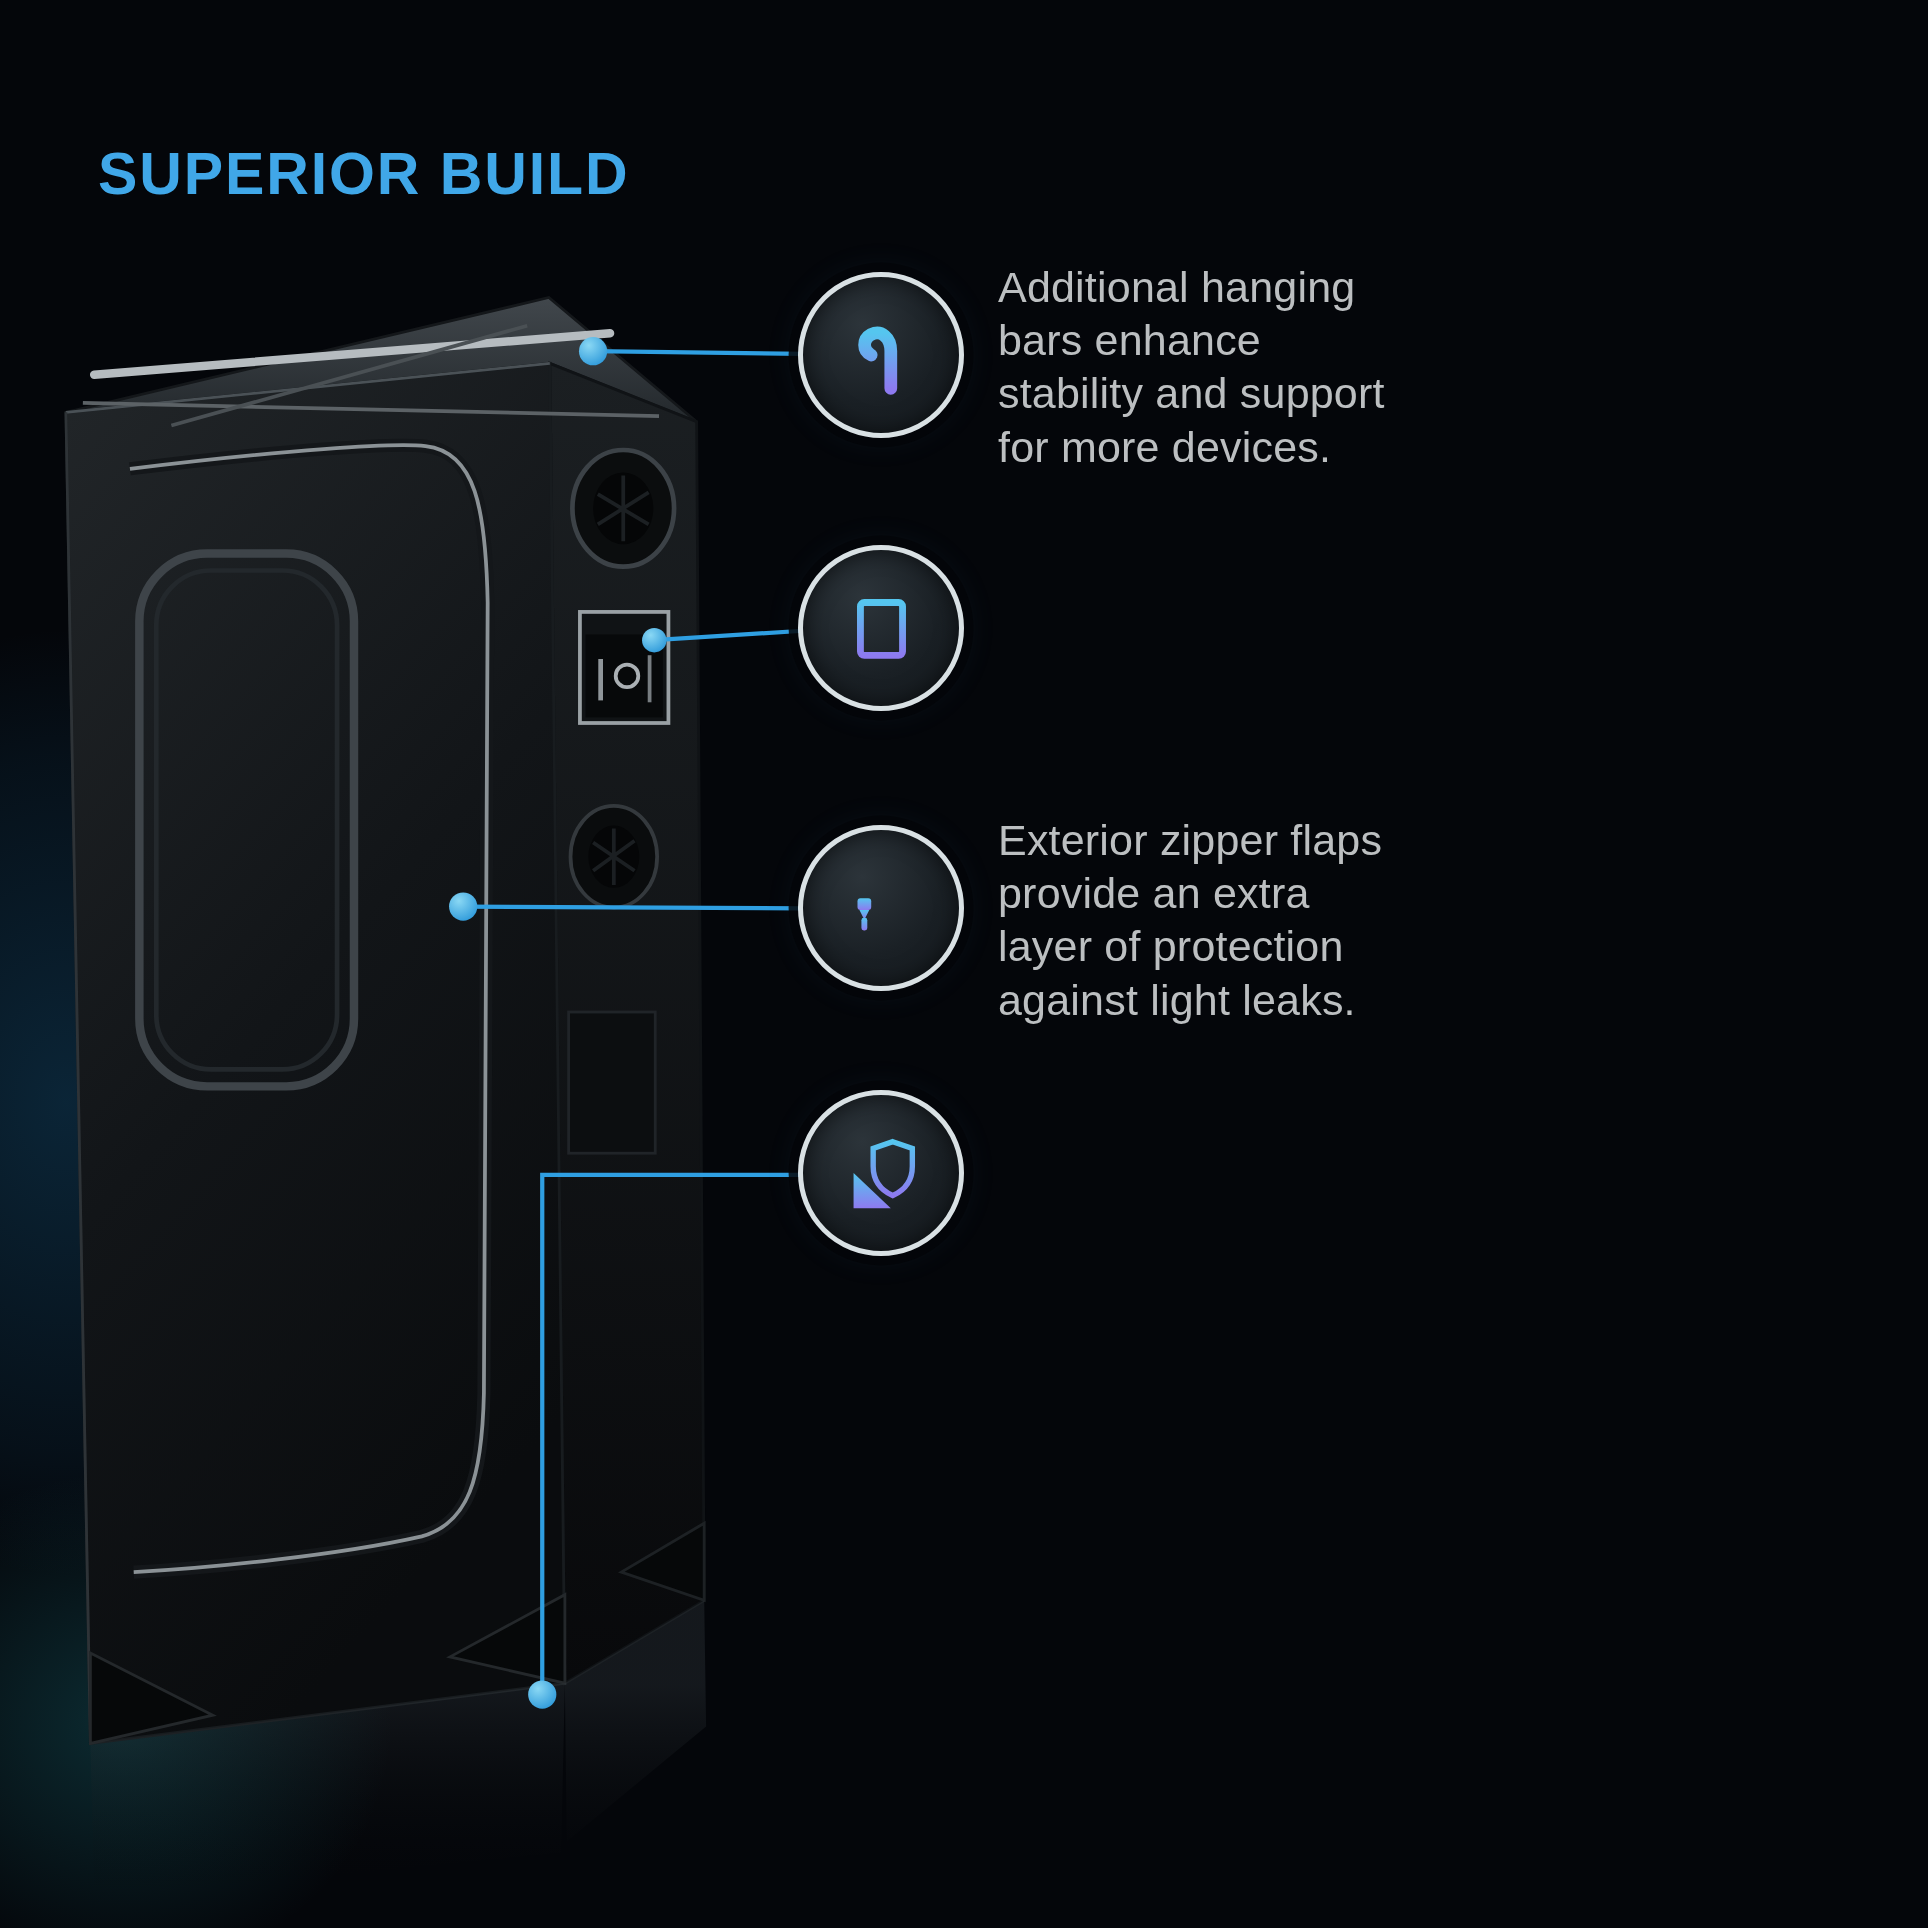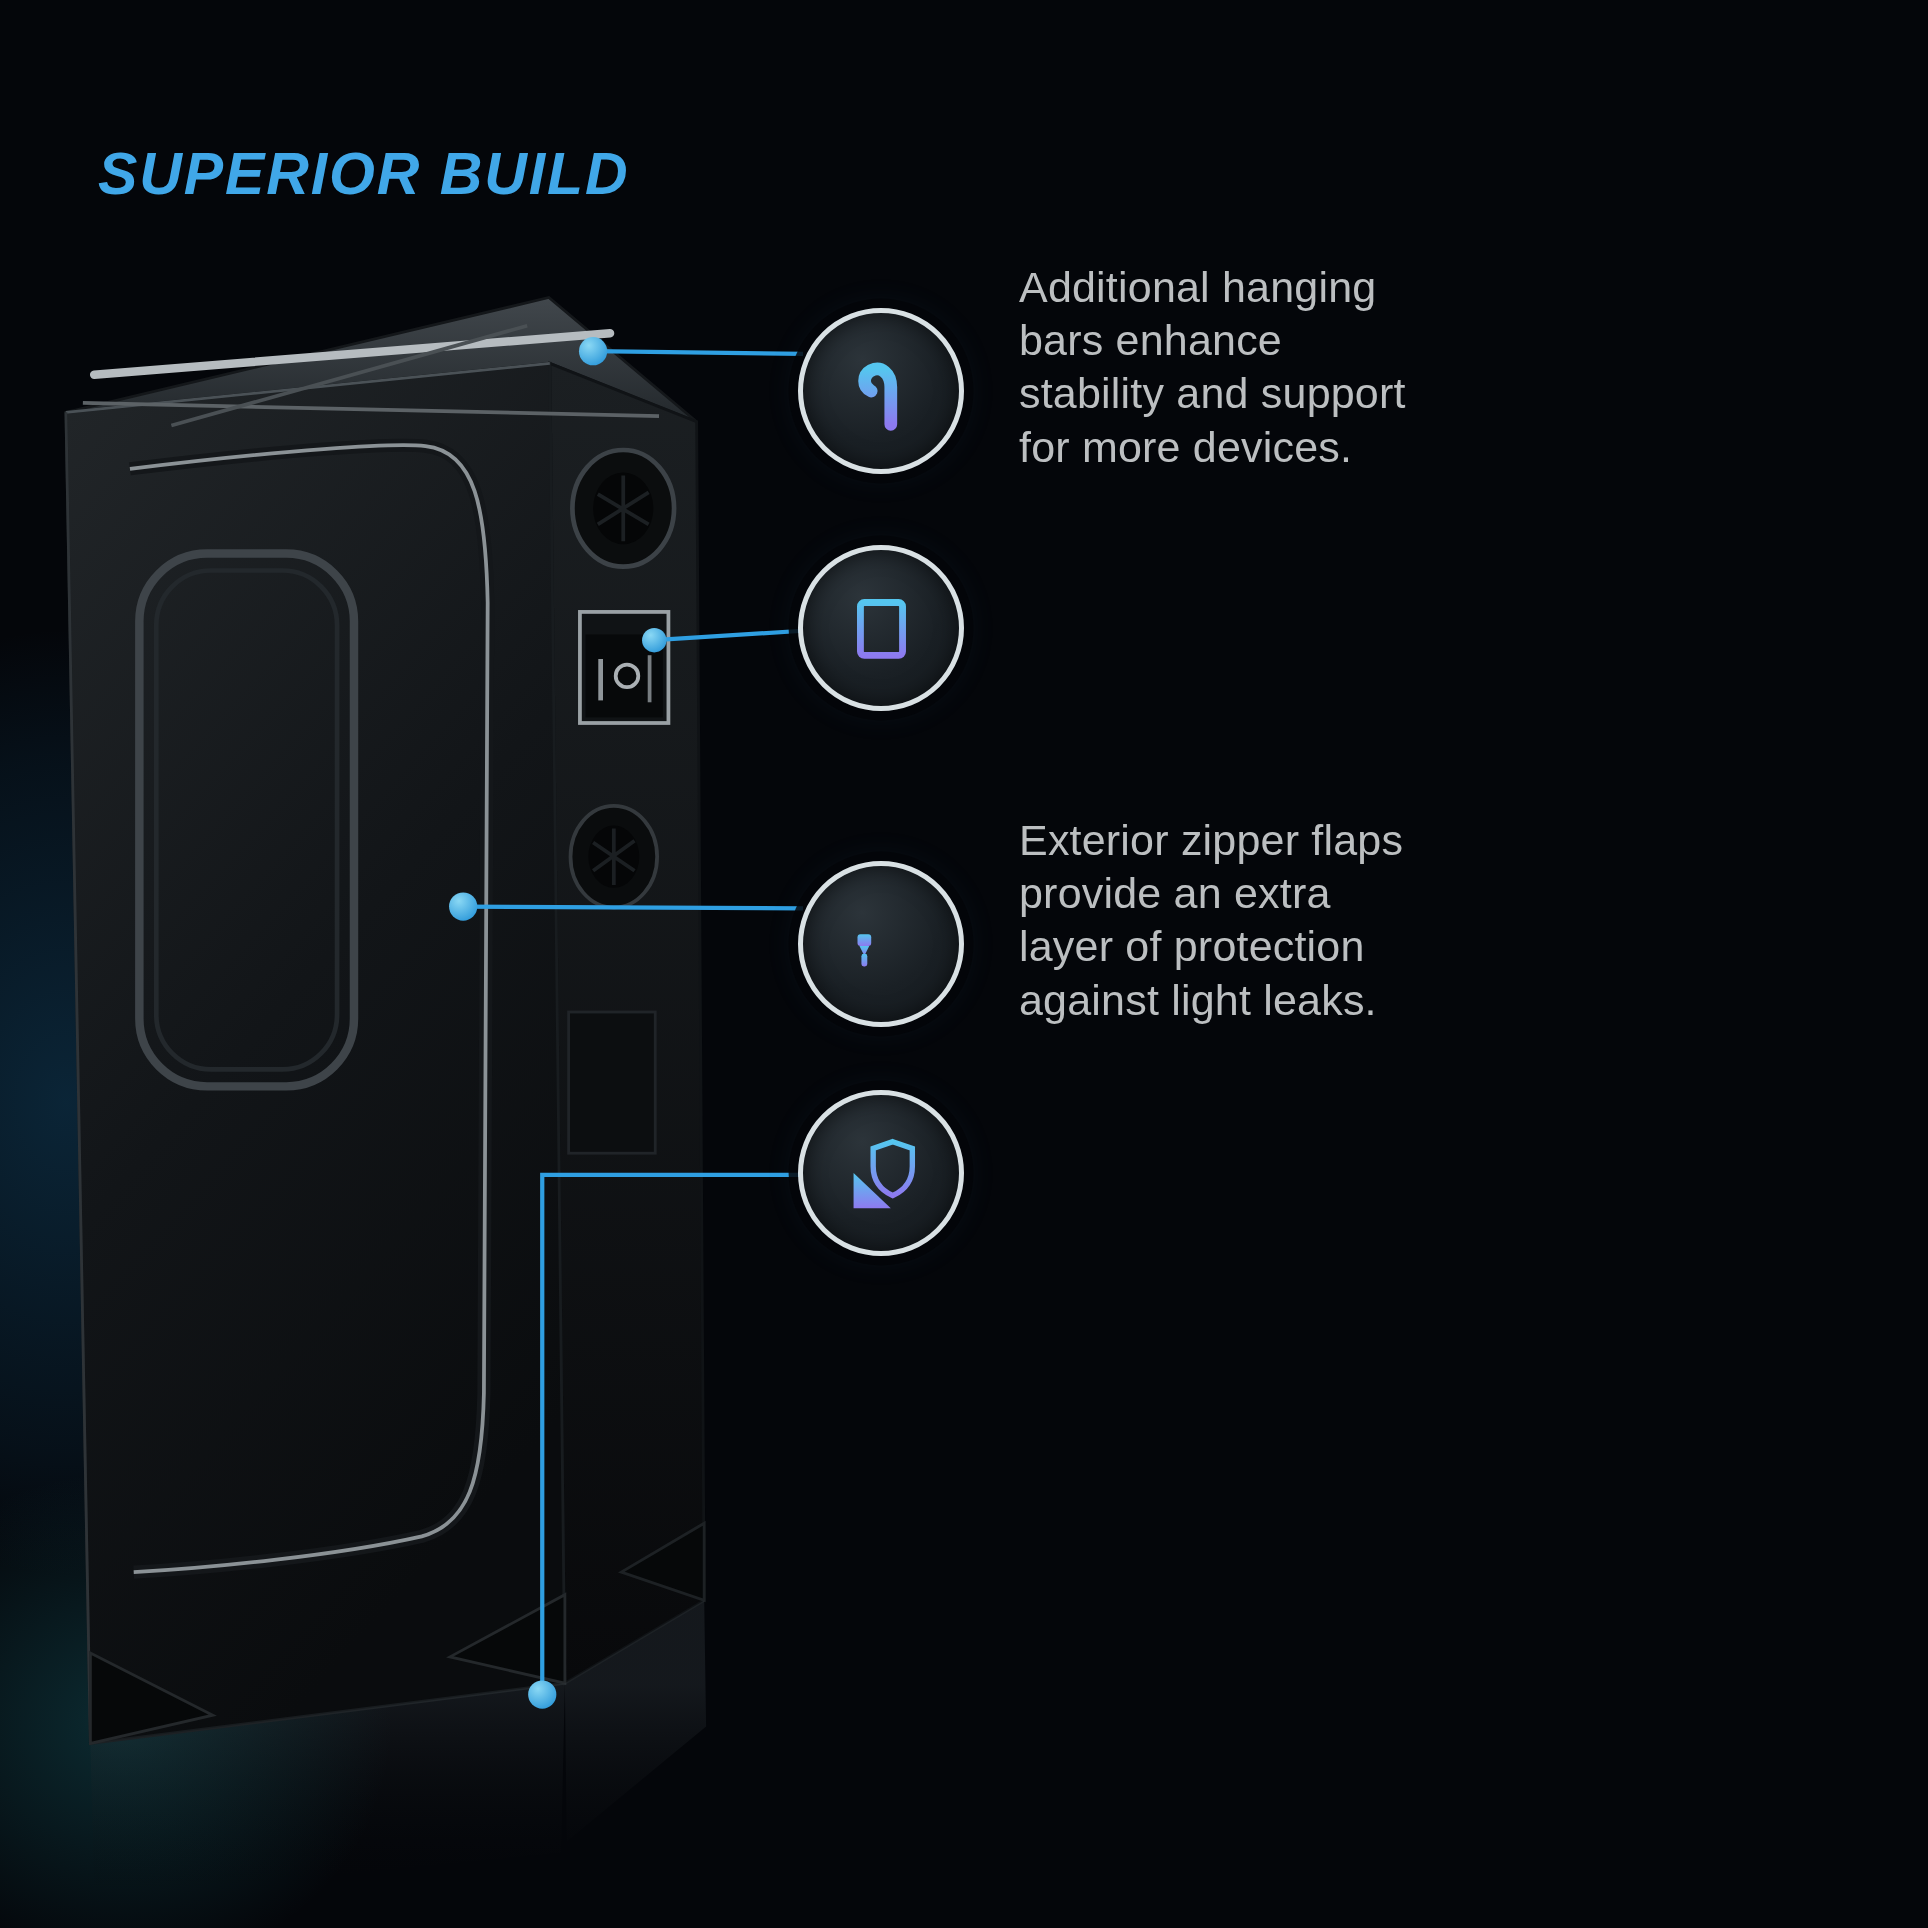--- a/index.html
+++ b/index.html
@@ -14,26 +14,25 @@
     background:radial-gradient(ellipse closest-side, rgba(26,108,158,0.30), rgba(26,108,158,0.10) 55%, rgba(0,0,0,0) 75%);
   }
   .bg-glow-corner {
     position:absolute; left:-264px; top:1365px; width:772px; height:716px;
     background:radial-gradient(ellipse closest-side, rgba(32,138,150,0.28), rgba(0,0,0,0) 70%);
   }
   .page-title {
     position:absolute; left:98px; top:100px;
     font-size:59px; font-weight:700; letter-spacing:1.9px;
     color:#40a7e8;
-    font-style:italic;
   }
   .tent-svg { position:absolute; left:0; top:0; }
   .leader-svg { position:absolute; left:0; top:0; pointer-events:none; }
 
-  .callout { position:absolute; left:798px; display:flex; align-items:flex-end; gap:55px; }
+  .callout { position:absolute; left:798px; display:flex; align-items:flex-start; gap:34px; }
   .callout-1 { top:272px; }
   .callout-2 { top:545px; }
   .callout-3 { top:825px; }
   .callout-4 { top:1090px; }
 
   .icon-circle {
     flex:0 0 auto;
     width:156px; height:156px; border-radius:50%;
     border:5.6px solid #d9e1e4;
     background:radial-gradient(circle at 38% 30%, #2c343a 0%, #1a2025 55%, #13181c 100%);

